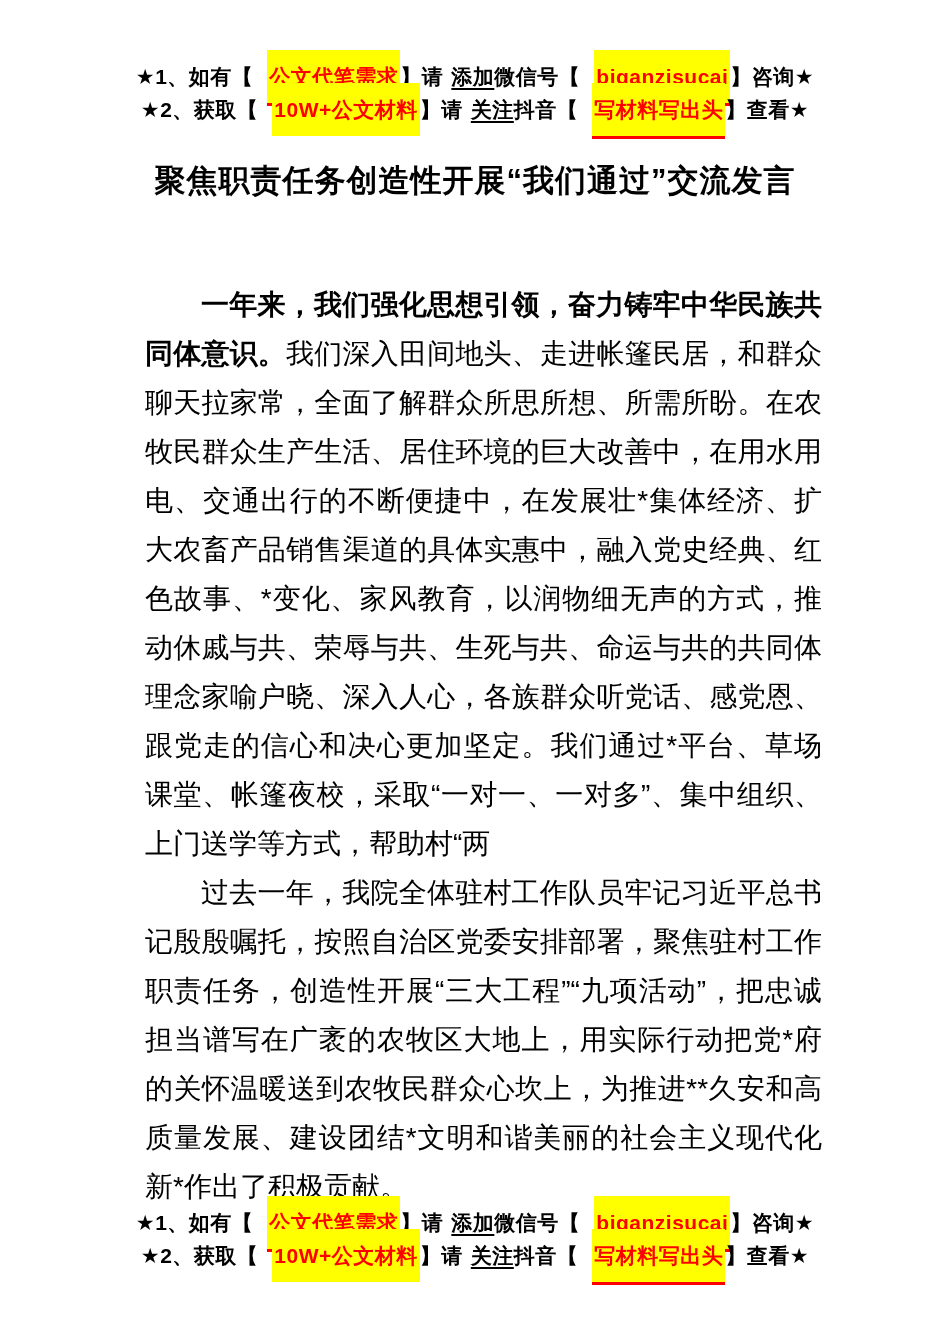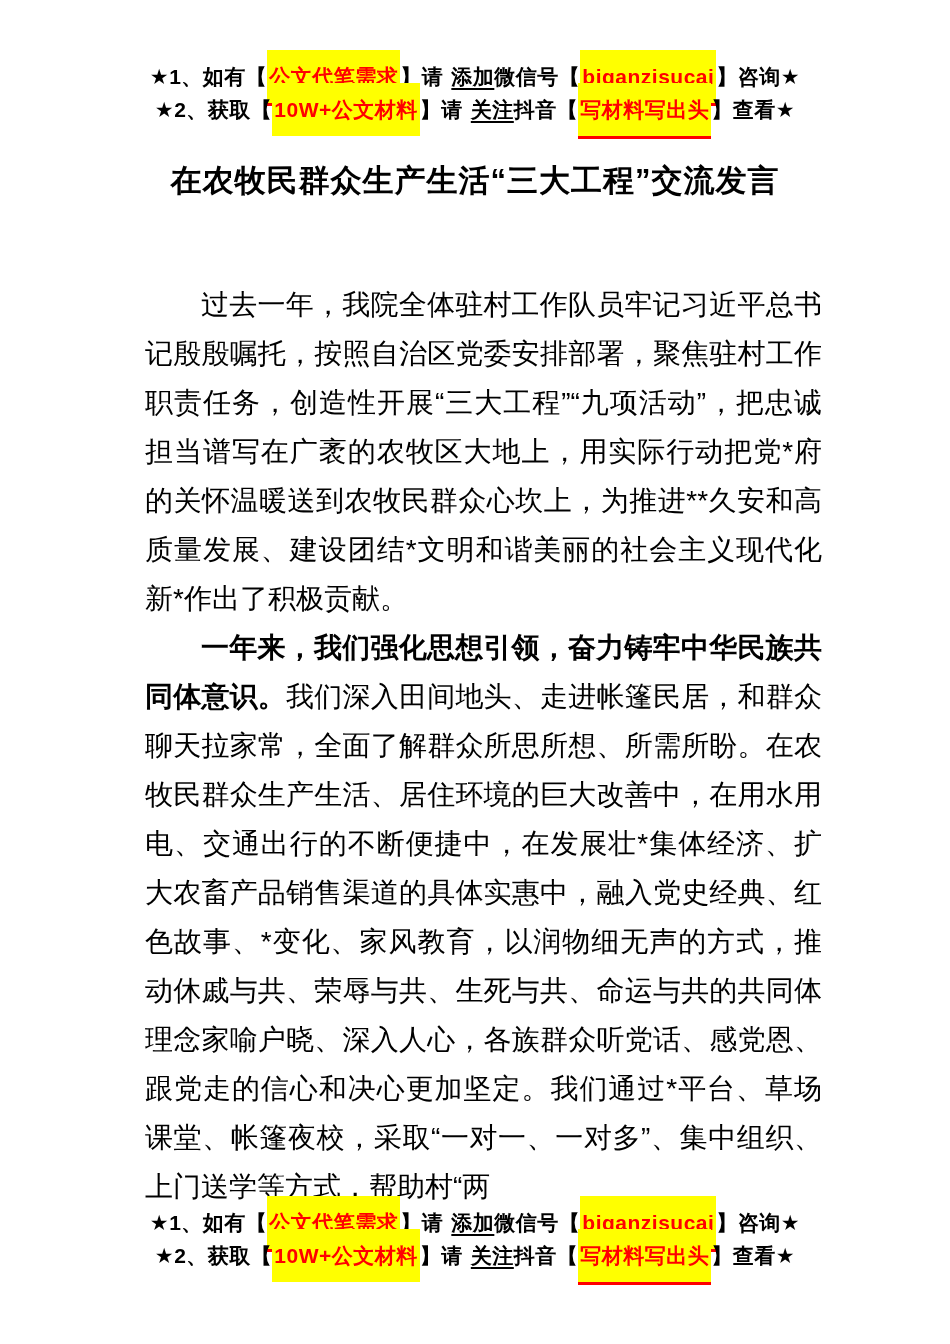--- a/index.html
+++ b/index.html
@@ -24,20 +24,21 @@
   .promo-header { padding-top: 60px; }
   .promo-footer {
     position: absolute;
     left: 0; right: 0;
     bottom: 72px;
   }
   .hl {
     background: #ffff00;
     color: #ff0000;
     padding: 15px 2px;
+    margin-left: 14px;
   }
   .hl-redline { border-bottom: 3px solid #ff0000; }
   .blk-underline {
     text-decoration: underline;
     text-decoration-thickness: 2px;
     text-underline-offset: 4px;
     margin-left: 8px;
   }
   
   .title {
@@ -63,25 +64,25 @@
 </head>
 <body>
 
 <div class="page">
 
   <div class="promo promo-header">
     <div class="promo-line"><span>★1、如有【</span><span class="hl hl-redline">公文代笔需求</span><span>】请</span><span class="blk-underline">添加</span><span>微信号【</span><span class="hl hl-redline">biganzisucai</span><span>】咨询★</span></div>
     <div class="promo-line"><span>★2、获取【</span><span class="hl">10W+公文材料</span><span>】请</span><span class="blk-underline">关注</span><span>抖音【</span><span class="hl hl-redline">写材料写出头</span><span>】查看★</span></div>
   </div>
 
-  <h1 class="title">在农牧民群众生产生活“三大工程”交流发言</h1>
+  <h1 class="title">聚焦职责任务创造性开展“我们通过”交流发言</h1>
 
   <div class="content">
+    <p class="para"><b>一年来，我们强化思想引领，奋力铸牢中华民族共同体意识。</b><span>我们深入田间地头、走进帐篷民居，和群众聊天拉家常，全面了解群众所思所想、所需所盼。在农牧民群众生产生活、居住环境的巨大改善中，在用水用电、交通出行的不断便捷中，在发展壮*集体经济、扩大农畜产品销售渠道的具体实惠中，融入党史经典、红色故事、*变化、家风教育，以润物细无声的方式，推动休戚与共、荣辱与共、生死与共、命运与共的共同体理念家喻户晓、深入人心，各族群众听党话、感党恩、跟党走的信心和决心更加坚定。我们通过*平台、草场课堂、帐篷夜校，采取“一对一、一对多”、集中组织、上门送学等方式，帮助村“两</span></p>
     <p class="para">过去一年，我院全体驻村工作队员牢记习近平总书记殷殷嘱托，按照自治区党委安排部署，聚焦驻村工作职责任务，创造性开展“三大工程”“九项活动”，把忠诚担当谱写在广袤的农牧区大地上，用实际行动把党*府的关怀温暖送到农牧民群众心坎上，为推进**久安和高质量发展、建设团结*文明和谐美丽的社会主义现代化新*作出了积极贡献。</p>
-    <p class="para"><b>一年来，我们强化思想引领，奋力铸牢中华民族共同体意识。</b><span>我们深入田间地头、走进帐篷民居，和群众聊天拉家常，全面了解群众所思所想、所需所盼。在农牧民群众生产生活、居住环境的巨大改善中，在用水用电、交通出行的不断便捷中，在发展壮*集体经济、扩大农畜产品销售渠道的具体实惠中，融入党史经典、红色故事、*变化、家风教育，以润物细无声的方式，推动休戚与共、荣辱与共、生死与共、命运与共的共同体理念家喻户晓、深入人心，各族群众听党话、感党恩、跟党走的信心和决心更加坚定。我们通过*平台、草场课堂、帐篷夜校，采取“一对一、一对多”、集中组织、上门送学等方式，帮助村“两</span></p>
   </div>
 
   <div class="promo promo-footer">
     <div class="promo-line"><span>★1、如有【</span><span class="hl hl-redline">公文代笔需求</span><span>】请</span><span class="blk-underline">添加</span><span>微信号【</span><span class="hl hl-redline">biganzisucai</span><span>】咨询★</span></div>
     <div class="promo-line"><span>★2、获取【</span><span class="hl">10W+公文材料</span><span>】请</span><span class="blk-underline">关注</span><span>抖音【</span><span class="hl hl-redline">写材料写出头</span><span>】查看★</span></div>
   </div>
 
 </div>
 
 </body></html>

